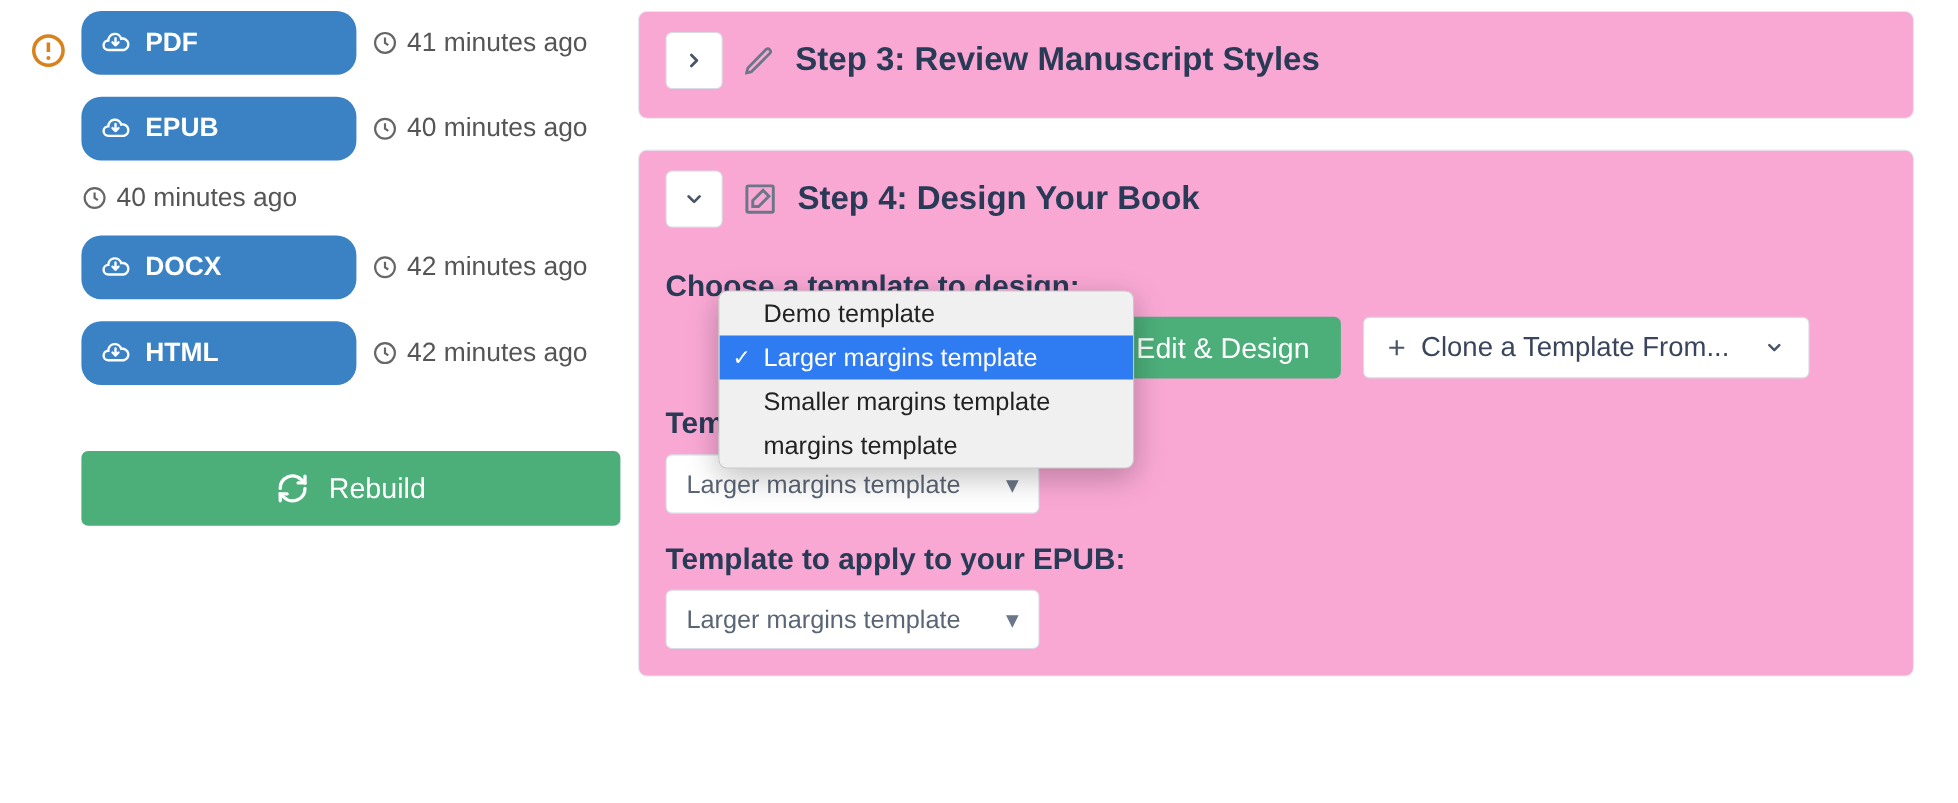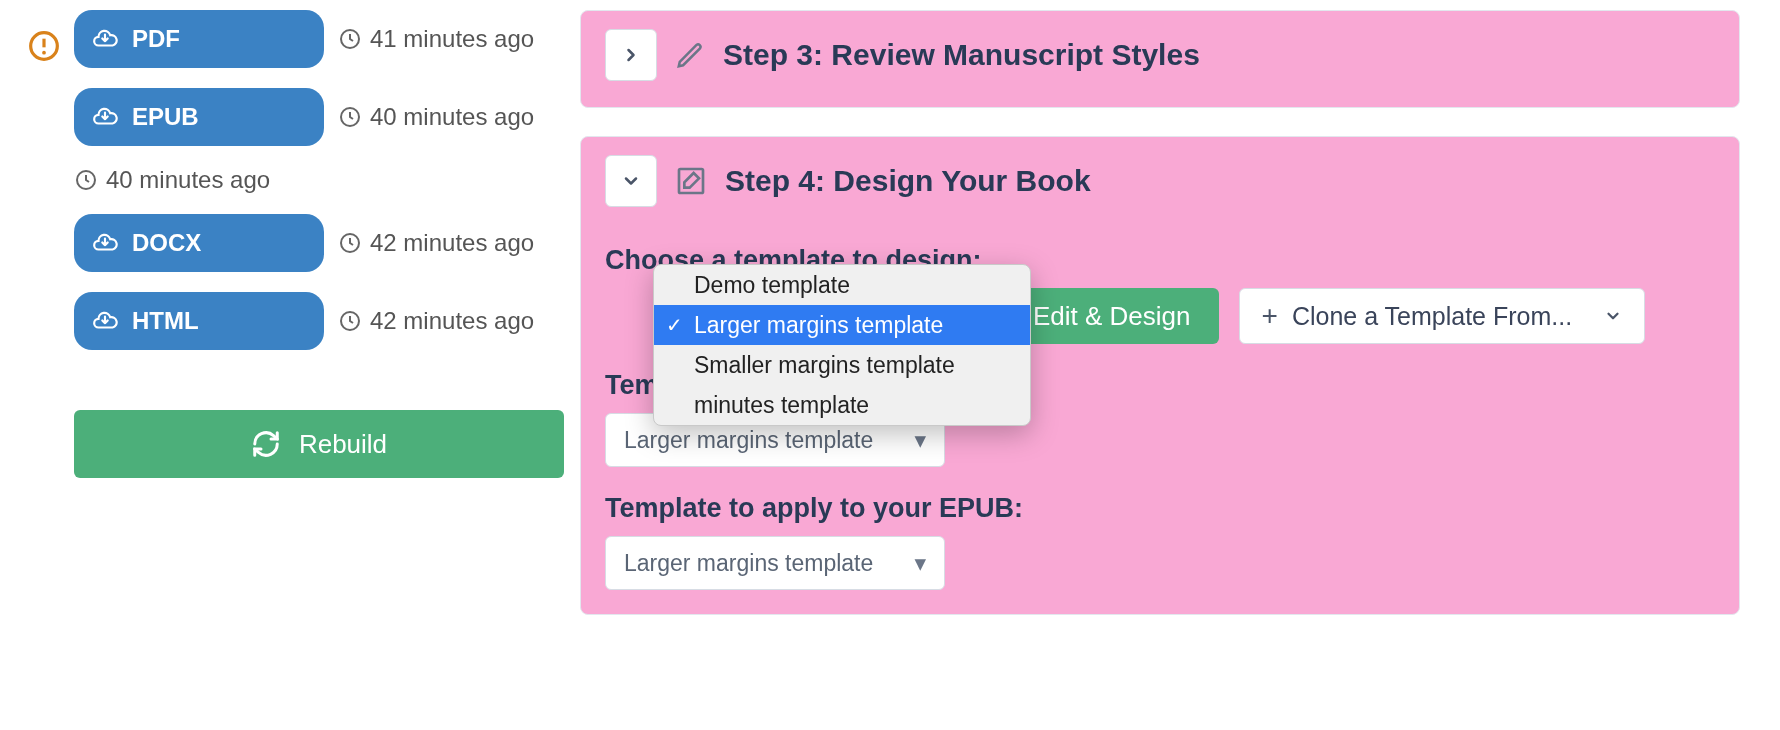--- a/index.html
+++ b/index.html
@@ -379,15 +379,15 @@
     <span>Demo template</span>
   </div>
   <div class="dropdown-item selected">
     <span class="check">✓</span>
     <span>Larger margins template</span>
   </div>
   <div class="dropdown-item">
     <span>Smaller margins template</span>
   </div>
   <div class="dropdown-item">
-    <span>minutes template</span>
+    <span>margins template</span>
   </div>
 </div>
 
 </body></html>

